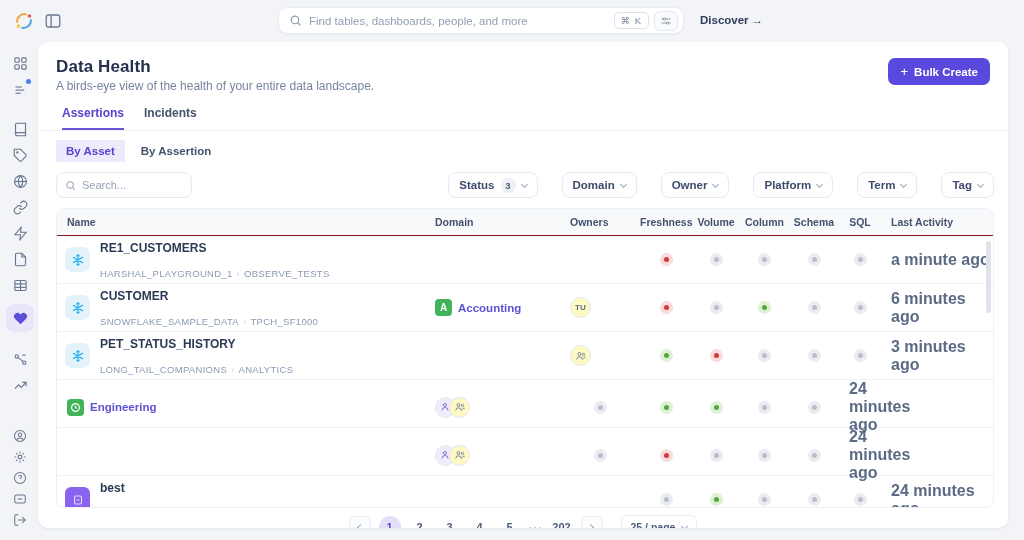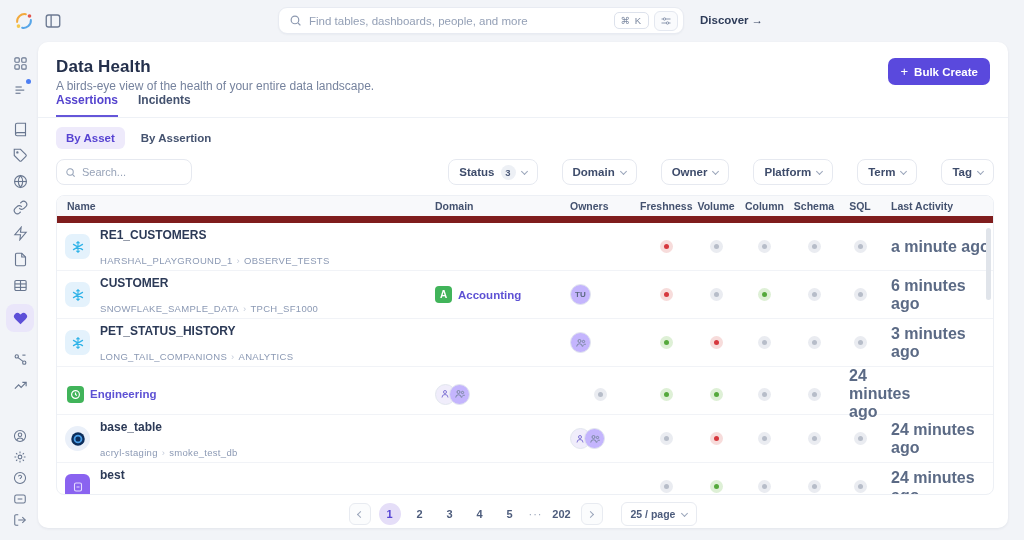--- a/index.html
+++ b/index.html
@@ -33,59 +33,59 @@
   .rail-bottom .rail-item svg { width:14px; height:14px; }
 
   
   .card { position:absolute; left:38px; top:42px; width:970px; height:486px; background:#fff; border-radius:10px; box-shadow:0 1px 3px rgba(20,30,60,.07); overflow:hidden; }
   .card-header { padding:15px 18px 0 18px; position:relative; }
   .page-title { font-size:17px; font-weight:700; color:#24304c; letter-spacing:.1px; }
   .page-subtitle { margin-top:2px; font-size:12px; color:#76839e; }
   .bulk-btn { position:absolute; right:18px; top:16px; height:27px; background:#5a49dd; color:#fff; border:none; border-radius:7px; font-size:11.5px; font-weight:600; padding:0 12px; display:flex; align-items:center; gap:6px; cursor:pointer; font-family:"Liberation Sans",sans-serif; }
   .bulk-btn .plus { font-size:13px; font-weight:400; }
 
-  .tabs { padding:0 18px; border-bottom:1px solid #eef1f6; display:flex; gap:20px; }
+  .tabs { margin-top:13px; padding:0 24px; border-bottom:1px solid #eef1f6; display:flex; gap:20px; }
   .tab { font-size:12px; font-weight:600; color:#44526f; padding-bottom:8px; cursor:pointer; border-bottom:2px solid transparent; }
   .tab.active { color:#5443ce; border-bottom-color:#6556d9; }
 
   .subtabs { padding:9px 18px 8px; display:flex; gap:6px; }
-  .subtab { font-size:11.5px; font-weight:600; color:#44526f; padding:5px 10px; border-radius:6px; cursor:pointer; }
+  .subtab { font-size:11.5px; font-weight:600; color:#44526f; padding:5px 10px; border-radius:0; cursor:pointer; }
   .subtab.active { background:#eeeafb; color:#5743d2; }
 
   .toolbar { padding:2px 14px 10px 18px; display:flex; align-items:center; }
   .tbl-search { width:136px; height:26px; border:1px solid #e6e9f0; border-radius:8px; display:flex; align-items:center; padding:0 8px; background:#fff; }
   .tbl-search .mag { width:11px; height:11px; color:#93a0b6; }
   .tbl-search input { flex:1; width:90px; border:none; outline:none; font-size:11px; margin-left:6px; color:#3d4a66; background:transparent; font-family:"Liberation Sans",sans-serif; }
   .tbl-search input::placeholder { color:#97a3b8; }
   .chips { margin-left:auto; display:flex; gap:24px; }
   .chip-filter { height:26px; border:1px solid #e6e9f0; border-radius:8px; background:#fff; display:flex; align-items:center; gap:6px; padding:0 10px; font-size:11.5px; color:#3e4c6b; font-weight:600; cursor:pointer; }
   .badge { width:15px; height:15px; border-radius:50%; background:#edf0f5; font-size:9.5px; color:#4a5878; display:flex; align-items:center; justify-content:center; font-weight:600; }
   .chev { width:5px; height:5px; border:solid #9aa5ba; border-width:0 1.4px 1.4px 0; transform:rotate(45deg); margin-top:-2px; }
 
   
   .table-box { margin:0 14px 0 18px; border:1px solid #edf0f5; border-radius:8px; height:300px; overflow:hidden; position:relative; }
   .thead-row, .trow { display:grid; grid-template-columns:minmax(0,1fr) 135px 80px 52px 48px 49px 50px 42px 112px; align-items:center; }
-  .thead-row { height:27px; background:#f8f9fb; border-bottom:7px solid #7f1d1d; }
+  .thead-row { height:27px; background:#f8f9fb; border-bottom:1px solid #7f1d1d; }
   .th { font-size:10.5px; font-weight:700; color:#44526f; padding-left:10px; }
   .th.c { text-align:center; padding-left:0; }
   .trow { height:48px; border-bottom:1px solid #f1f3f7; }
   .name-cell { display:flex; align-items:center; gap:10px; padding-left:8px; min-width:0; }
   .pchip { width:25px; height:25px; border-radius:7px; flex:0 0 auto; display:flex; align-items:center; justify-content:center; }
   .pchip.snow { background:#e4f2fc; }
   .pchip.acryl { background:#eaf0f9; border-radius:50%; }
   .pchip.purple { background:#8a63f0; border-radius:6px; }
   .name-lines { display:flex; flex-direction:column; gap:13px; min-width:0; }
   .asset-name { font-size:12px; font-weight:700; color:#2c3a57; cursor:pointer; }
   .asset-path { font-size:9.5px; color:#8b99b4; letter-spacing:.3px; white-space:nowrap; }
   .asset-path .sep { color:#c4ccda; margin:0 4px; }
   .domain-cell { display:flex; align-items:center; gap:6px; padding-left:10px; }
   .domain-badge { width:17px; height:17px; border-radius:4px; background:#41b45a; color:#fff; font-size:10px; font-weight:700; display:flex; align-items:center; justify-content:center; }
   .domain-label { font-size:11.5px; color:#5d51d4; font-weight:600; cursor:pointer; }
   .owners-cell { display:flex; align-items:center; padding-left:10px; }
-  .avatar { width:21px; height:21px; border-radius:50%; background:#c4b5fd; border:1px solid #e2e6ee; display:flex; align-items:center; justify-content:center; font-size:8px; font-weight:700; color:#5a6880; letter-spacing:.2px; cursor:pointer; }
+  .avatar { width:21px; height:21px; border-radius:50%; background:#fef9c3; border:1px solid #e2e6ee; display:flex; align-items:center; justify-content:center; font-size:8px; font-weight:700; color:#5a6880; letter-spacing:.2px; cursor:pointer; }
   .avatar svg { width:12px; height:12px; color:#7b88a3; }
   .avatar.tint { background:#f0edfb; }
   .avatar.tint svg { color:#8377d6; }
   .avatar + .avatar { margin-left:-7px; }
   .dot-cell { display:flex; justify-content:center; }
   .dot { width:13px; height:13px; border-radius:50%; display:flex; align-items:center; justify-content:center; }
   .dot::after { content:""; width:5px; height:5px; border-radius:50%; }
   .dot[data-status="red"] { background:#f7dcdb; } .dot[data-status="red"]::after { background:#d6383e; }
   .dot[data-status="green"] { background:#def0d6; } .dot[data-status="green"]::after { background:#55a93c; }
   .dot[data-status="gray"] { background:#eaecf1; } .dot[data-status="gray"]::after { background:#b7bdc9; }
@@ -476,32 +476,20 @@
         <div class="dot-cell">
             <span class="dot" data-status="gray"></span>
           </div>
         <div class="dot-cell">
             <span class="dot" data-status="gray"></span>
           </div>
         <div class="last-cell">24 minutes ago</div>
       </div>
 
       <div class="trow">
-        <div class="name-cell">
-          <span class="pchip acryl">
-              <svg width="18" height="18" viewBox="0 0 24 24">
-                <circle cx="12" cy="12" r="9" fill="#0b2d5b"></circle>
-                <circle cx="12" cy="12" r="4.6" fill="none" stroke="#4b9fe8" stroke-width="2.4"></circle>
-              </svg>
-            </span>
-          <span class="name-lines">
-              <span class="asset-name">base_table</span>
-              <span class="asset-path"><span>acryl-staging</span><span class="sep">›</span><span>smoke_test_db</span></span>
-            </span>
-        </div>
         <div class="domain-cell"></div>
         <div class="owners-cell">
           <span class="avatar tint">
               <svg viewBox="0 0 24 24" fill="none" stroke="currentColor" stroke-width="2">
                 <circle cx="10" cy="8" r="3"></circle>
                 <path d="M4 19a6 6 0 0 1 12 0"></path>
               </svg>
             </span>
           <span class="avatar">
               <svg viewBox="0 0 24 24" fill="none" stroke="currentColor" stroke-width="2">

